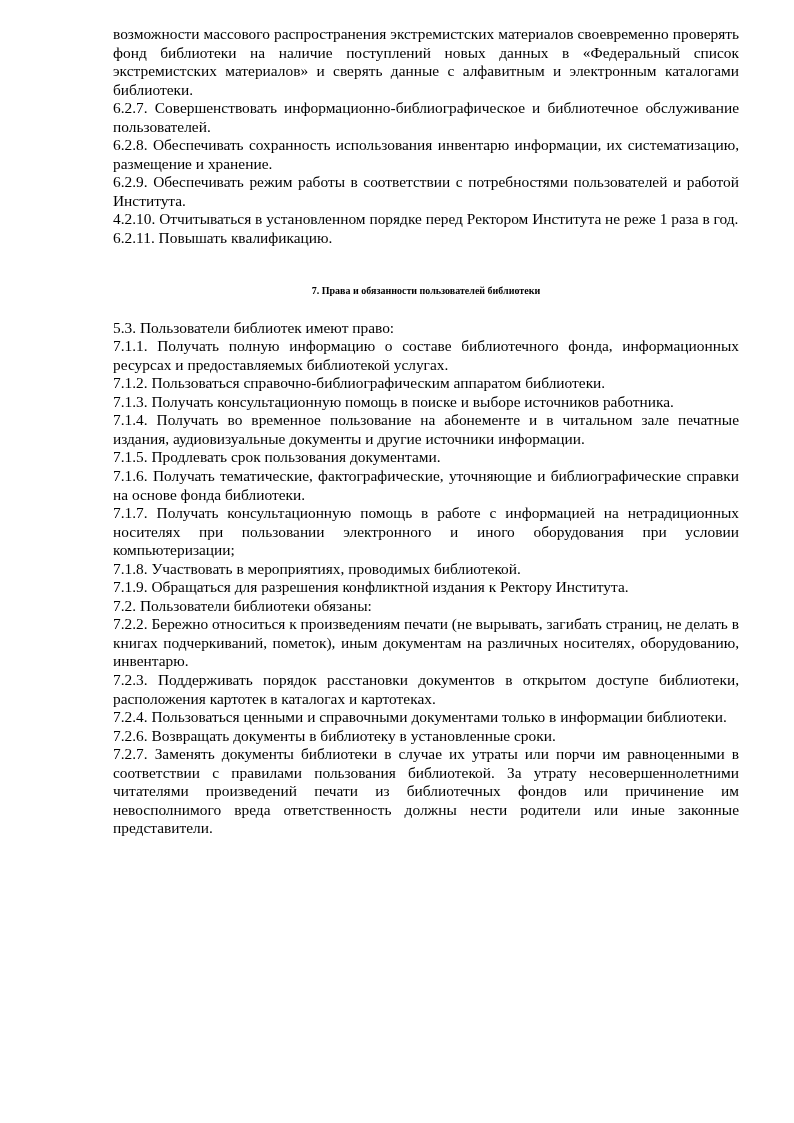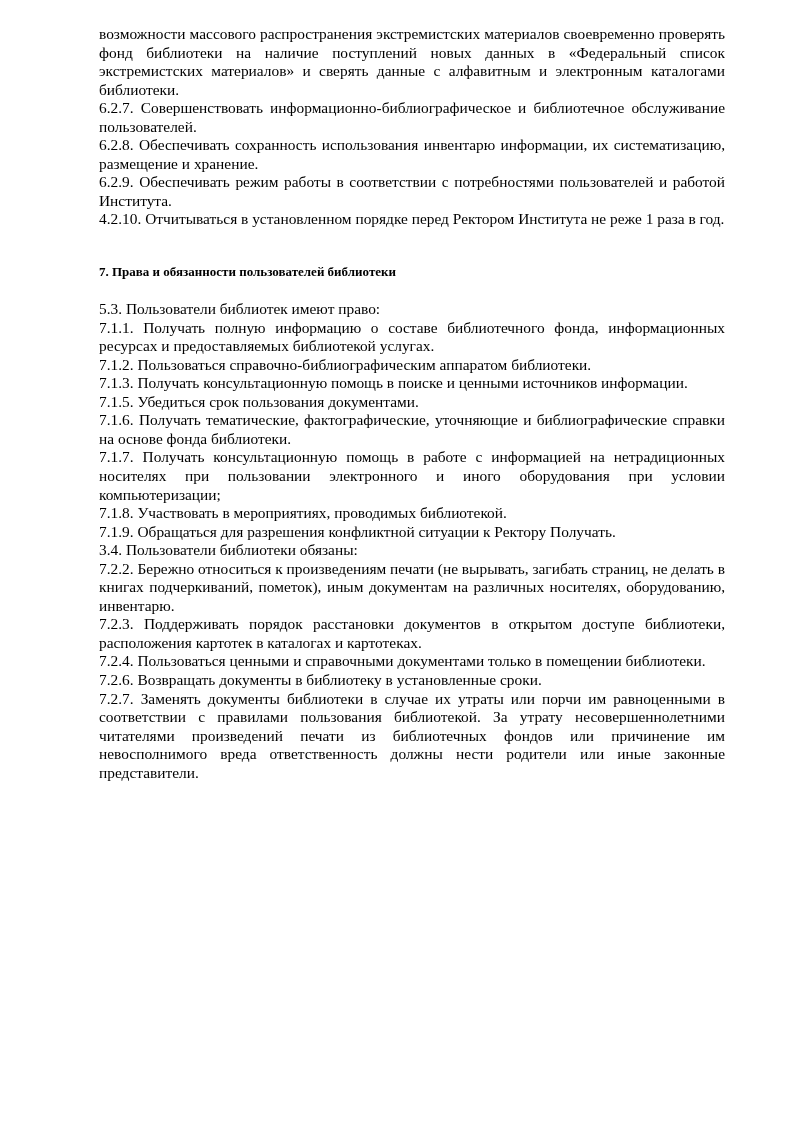--- a/index.html
+++ b/index.html
@@ -10,73 +10,75 @@
     body {
       width: 794px;
       height: 1123px;
       position: relative;
       overflow: hidden;
       font-family: "Liberation Serif", "DejaVu Serif", serif;
       color: #000000;
     }
     .page {
       position: absolute;
-      left: 99px;
+      left: 113px;
       top: 25px;
       width: 626px;
       font-size: 15.4px;
       line-height: 18.55px;
     }
     .para {
       margin: 0;
       text-align: justify;
       text-align-last: left;
     }
     .spacer-before-heading {
       height: 34px;
     }
     .heading {
       margin: 0;
-      text-align: left;
+      text-align: center;
       font-weight: bold;
-      font-size: 13px;
+      font-size: 10px;
       line-height: 18.55px;
     }
     .spacer-after-heading {
       height: 18.5px;
     }
   </style>
 </head>
 <body>
 
 <div class="page">
   <div>
     <p class="para">возможности массового распространения экстремистских материалов своевременно проверять фонд библиотеки на наличие поступлений новых данных в «Федеральный список экстремистских материалов» и сверять данные с алфавитным и электронным каталогами библиотеки.</p>
     <p class="para">6.2.7. Совершенствовать информационно-библиографическое и библиотечное обслуживание пользователей.</p>
     <p class="para">6.2.8. Обеспечивать сохранность использования инвентарю информации, их систематизацию, размещение и хранение.</p>
     <p class="para">6.2.9. Обеспечивать режим работы в соответствии с потребностями пользователей и работой Института.</p>
     <p class="para">4.2.10. Отчитываться в установленном порядке перед Ректором Института не реже 1 раза в год.</p>
+    <p class="para">6.2.11. Повышать квалификацию.</p>
   </div>
 
   <div class="spacer-before-heading"></div>
 
   <h2 class="heading">7. Права и обязанности пользователей библиотеки</h2>
 
   <div class="spacer-after-heading"></div>
 
   <div>
     <p class="para">5.3. Пользователи библиотек имеют право:</p>
     <p class="para">7.1.1. Получать полную информацию о составе библиотечного фонда, информационных ресурсах и предоставляемых библиотекой услугах.</p>
     <p class="para">7.1.2. Пользоваться справочно-библиографическим аппаратом библиотеки.</p>
-    <p class="para">7.1.3. Получать консультационную помощь в поиске и ценными источников информации.</p>
-    <p class="para">7.1.5. Убедиться срок пользования документами.</p>
+    <p class="para">7.1.3. Получать консультационную помощь в поиске и выборе источников работника.</p>
+    <p class="para">7.1.4. Получать во временное пользование на абонементе и в читальном зале печатные издания, аудиовизуальные документы и другие источники информации.</p>
+    <p class="para">7.1.5. Продлевать срок пользования документами.</p>
     <p class="para">7.1.6. Получать тематические, фактографические, уточняющие и библиографические справки на основе фонда библиотеки.</p>
     <p class="para">7.1.7. Получать консультационную помощь в работе с информацией на нетрадиционных носителях при пользовании электронного и иного оборудования при условии компьютеризации;</p>
     <p class="para">7.1.8. Участвовать в мероприятиях, проводимых библиотекой.</p>
-    <p class="para">7.1.9. Обращаться для разрешения конфликтной ситуации к Ректору Получать.</p>
-    <p class="para">3.4. Пользователи библиотеки обязаны:</p>
+    <p class="para">7.1.9. Обращаться для разрешения конфликтной издания к Ректору Института.</p>
+    <p class="para">7.2. Пользователи библиотеки обязаны:</p>
     <p class="para">7.2.2. Бережно относиться к произведениям печати (не вырывать, загибать страниц, не делать в книгах подчеркиваний, пометок), иным документам на различных носителях, оборудованию, инвентарю.</p>
     <p class="para">7.2.3. Поддерживать порядок расстановки документов в открытом доступе библиотеки, расположения картотек в каталогах и картотеках.</p>
-    <p class="para">7.2.4. Пользоваться ценными и справочными документами только в помещении библиотеки.</p>
+    <p class="para">7.2.4. Пользоваться ценными и справочными документами только в информации библиотеки.</p>
     <p class="para">7.2.6. Возвращать документы в библиотеку в установленные сроки.</p>
     <p class="para">7.2.7. Заменять документы библиотеки в случае их утраты или порчи им равноценными в соответствии с правилами пользования библиотекой. За утрату несовершеннолетними читателями произведений печати из библиотечных фондов или причинение им невосполнимого вреда ответственность должны нести родители или иные законные представители.</p>
   </div>
 </div>
 
 </body></html>

